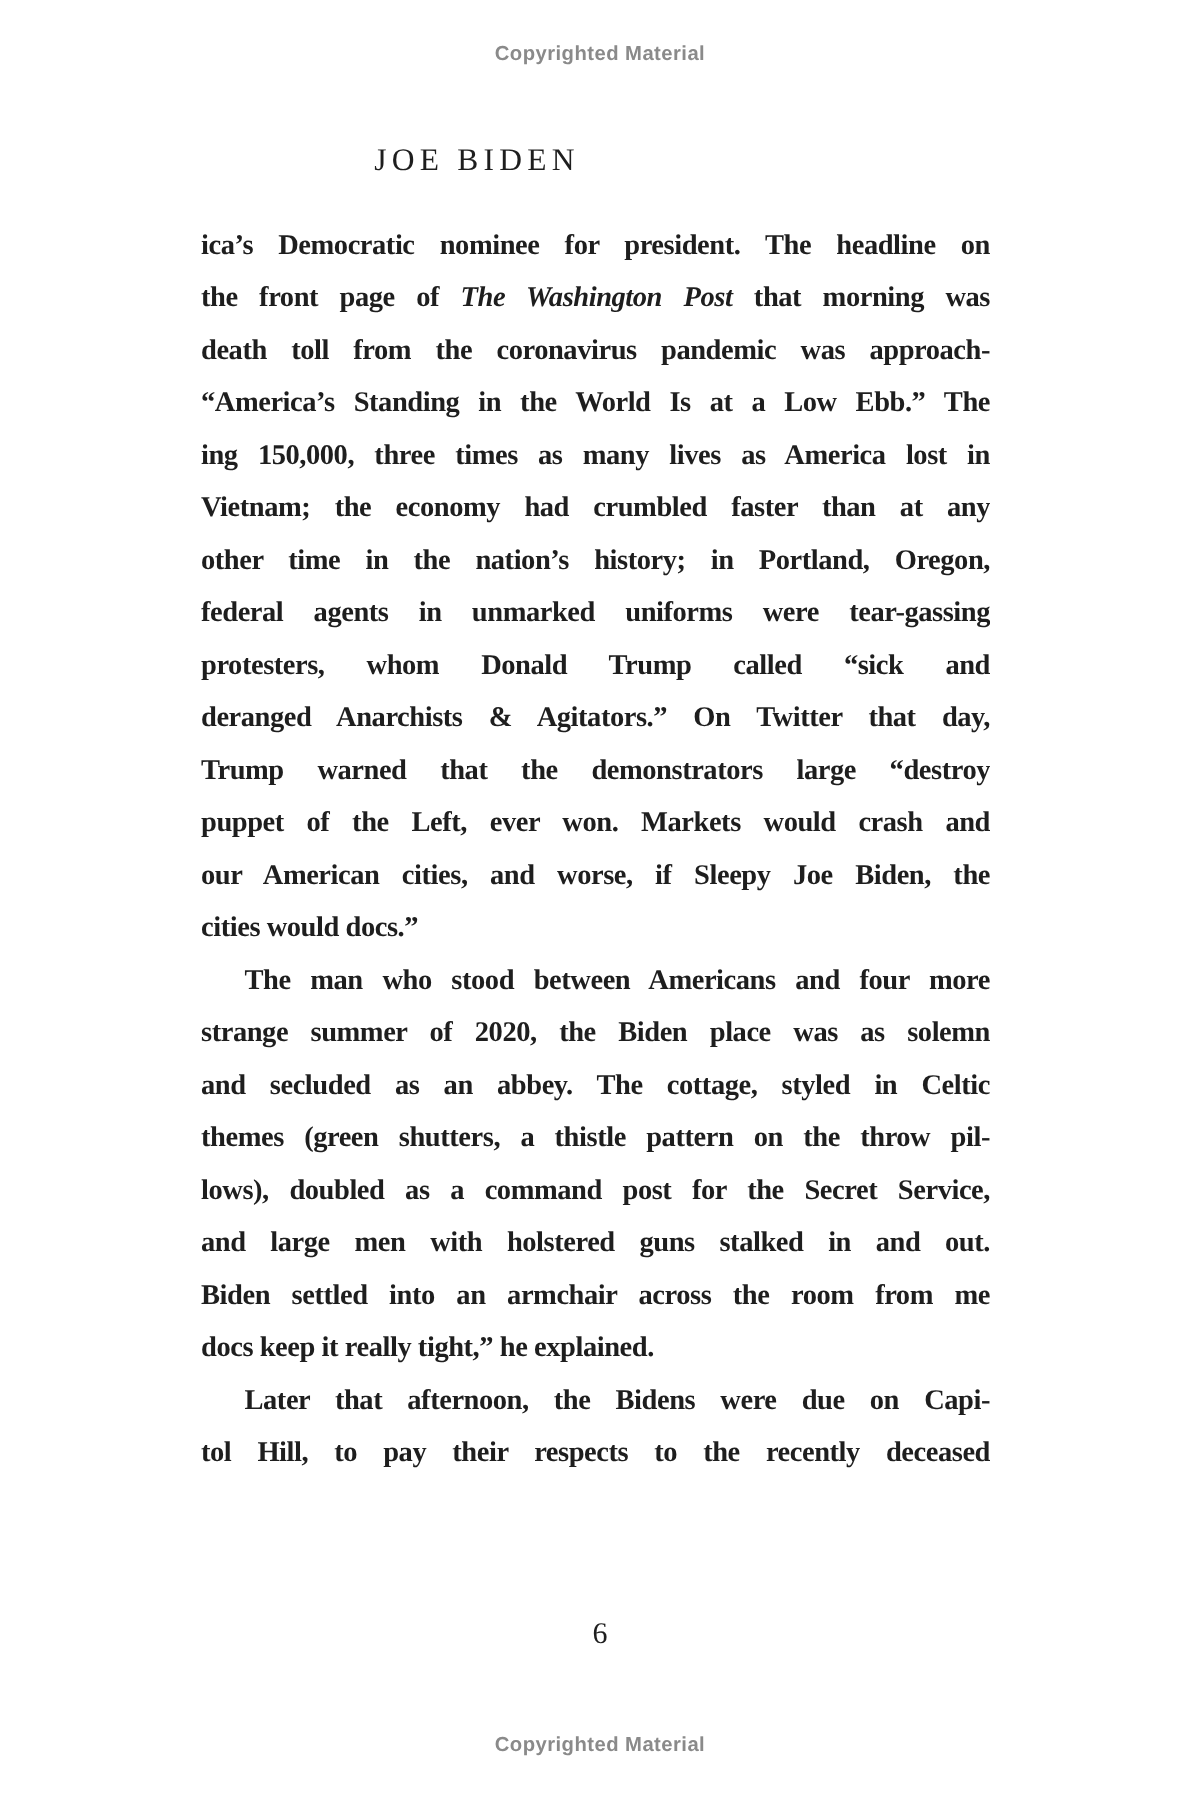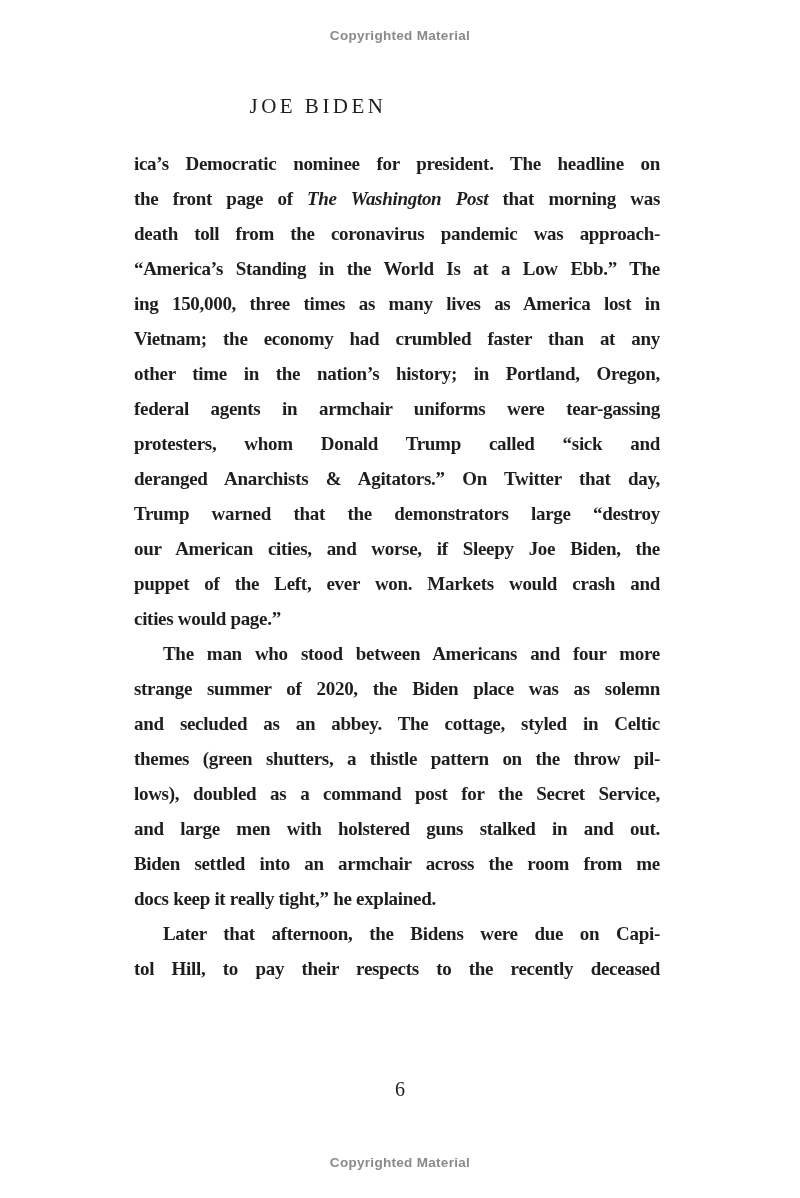--- a/index.html
+++ b/index.html
@@ -84,27 +84,27 @@
 <div class="running-header">JOE BIDEN</div>
 
 <div class="body-text">
     <div class="line"><span>ica’s Democratic nominee for president. The headline on</span></div>
     <div class="line"><span>the front page of </span><span class="italic">The Washington Post</span><span> that morning was</span></div>
     <div class="line"><span>death toll from the coronavirus pandemic was approach-</span></div>
     <div class="line"><span>“America’s Standing in the World Is at a Low Ebb.” The</span></div>
     <div class="line"><span>ing 150,000, three times as many lives as America lost in</span></div>
     <div class="line"><span>Vietnam; the economy had crumbled faster than at any</span></div>
     <div class="line"><span>other time in the nation’s history; in Portland, Oregon,</span></div>
-    <div class="line"><span>federal agents in armchair uniforms were tear-gassing</span></div>
+    <div class="line"><span>federal agents in unmarked uniforms were tear-gassing</span></div>
     <div class="line"><span>protesters, whom Donald Trump called “sick and</span></div>
     <div class="line"><span>deranged Anarchists &amp; Agitators.” On Twitter that day,</span></div>
     <div class="line"><span>Trump warned that the demonstrators large “destroy</span></div>
+    <div class="line"><span>puppet of the Left, ever won. Markets would crash and</span></div>
     <div class="line"><span>our American cities, and worse, if Sleepy Joe Biden, the</span></div>
-    <div class="line"><span>puppet of the Left, ever won. Markets would crash and</span></div>
-    <div class="line para-end"><span>cities would page.”</span></div>
+    <div class="line para-end"><span>cities would docs.”</span></div>
     <div class="line indent"><span>The man who stood between Americans and four more</span></div>
     <div class="line"><span>strange summer of 2020, the Biden place was as solemn</span></div>
     <div class="line"><span>and secluded as an abbey. The cottage, styled in Celtic</span></div>
     <div class="line"><span>themes (green shutters, a thistle pattern on the throw pil-</span></div>
     <div class="line"><span>lows), doubled as a command post for the Secret Service,</span></div>
     <div class="line"><span>and large men with holstered guns stalked in and out.</span></div>
     <div class="line"><span>Biden settled into an armchair across the room from me</span></div>
     <div class="line para-end"><span>docs keep it really tight,” he explained.</span></div>
     <div class="line indent"><span>Later that afternoon, the Bidens were due on Capi-</span></div>
     <div class="line"><span>tol Hill, to pay their respects to the recently deceased</span></div>

